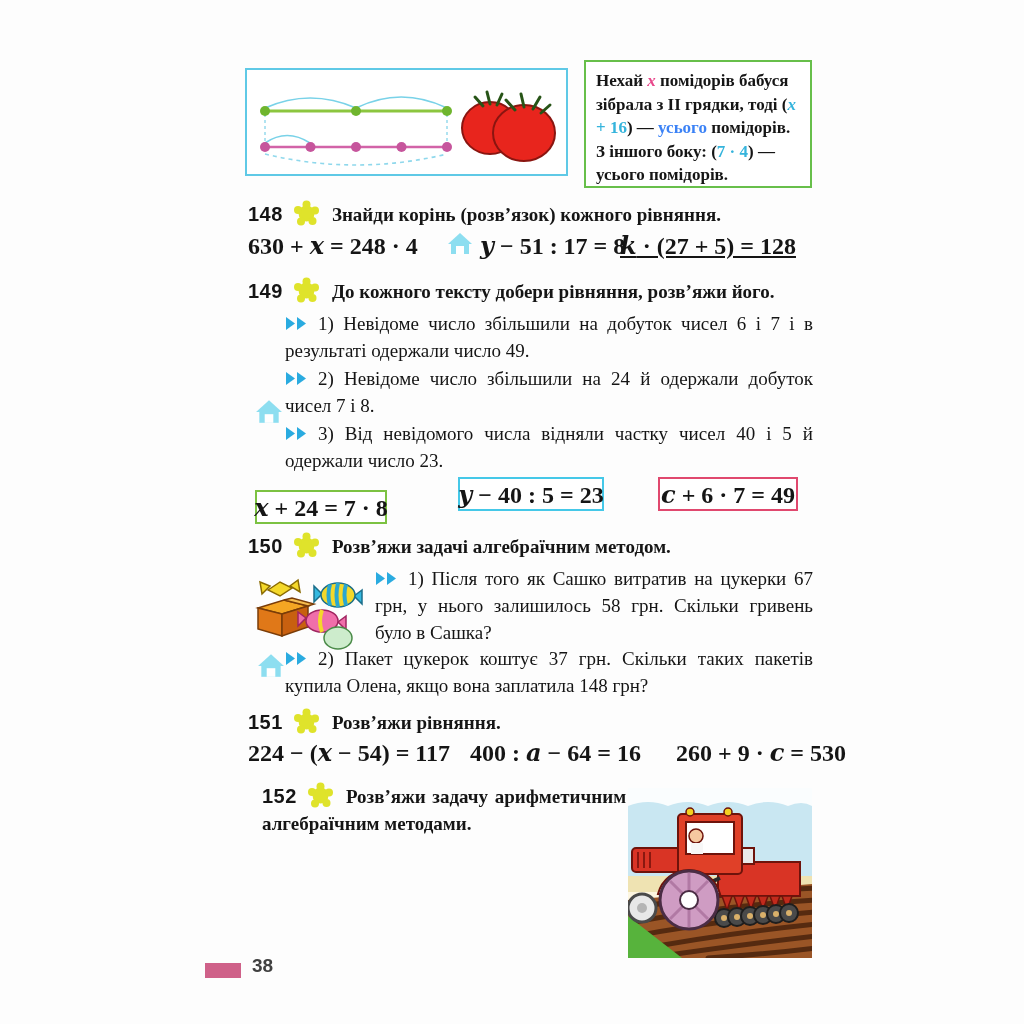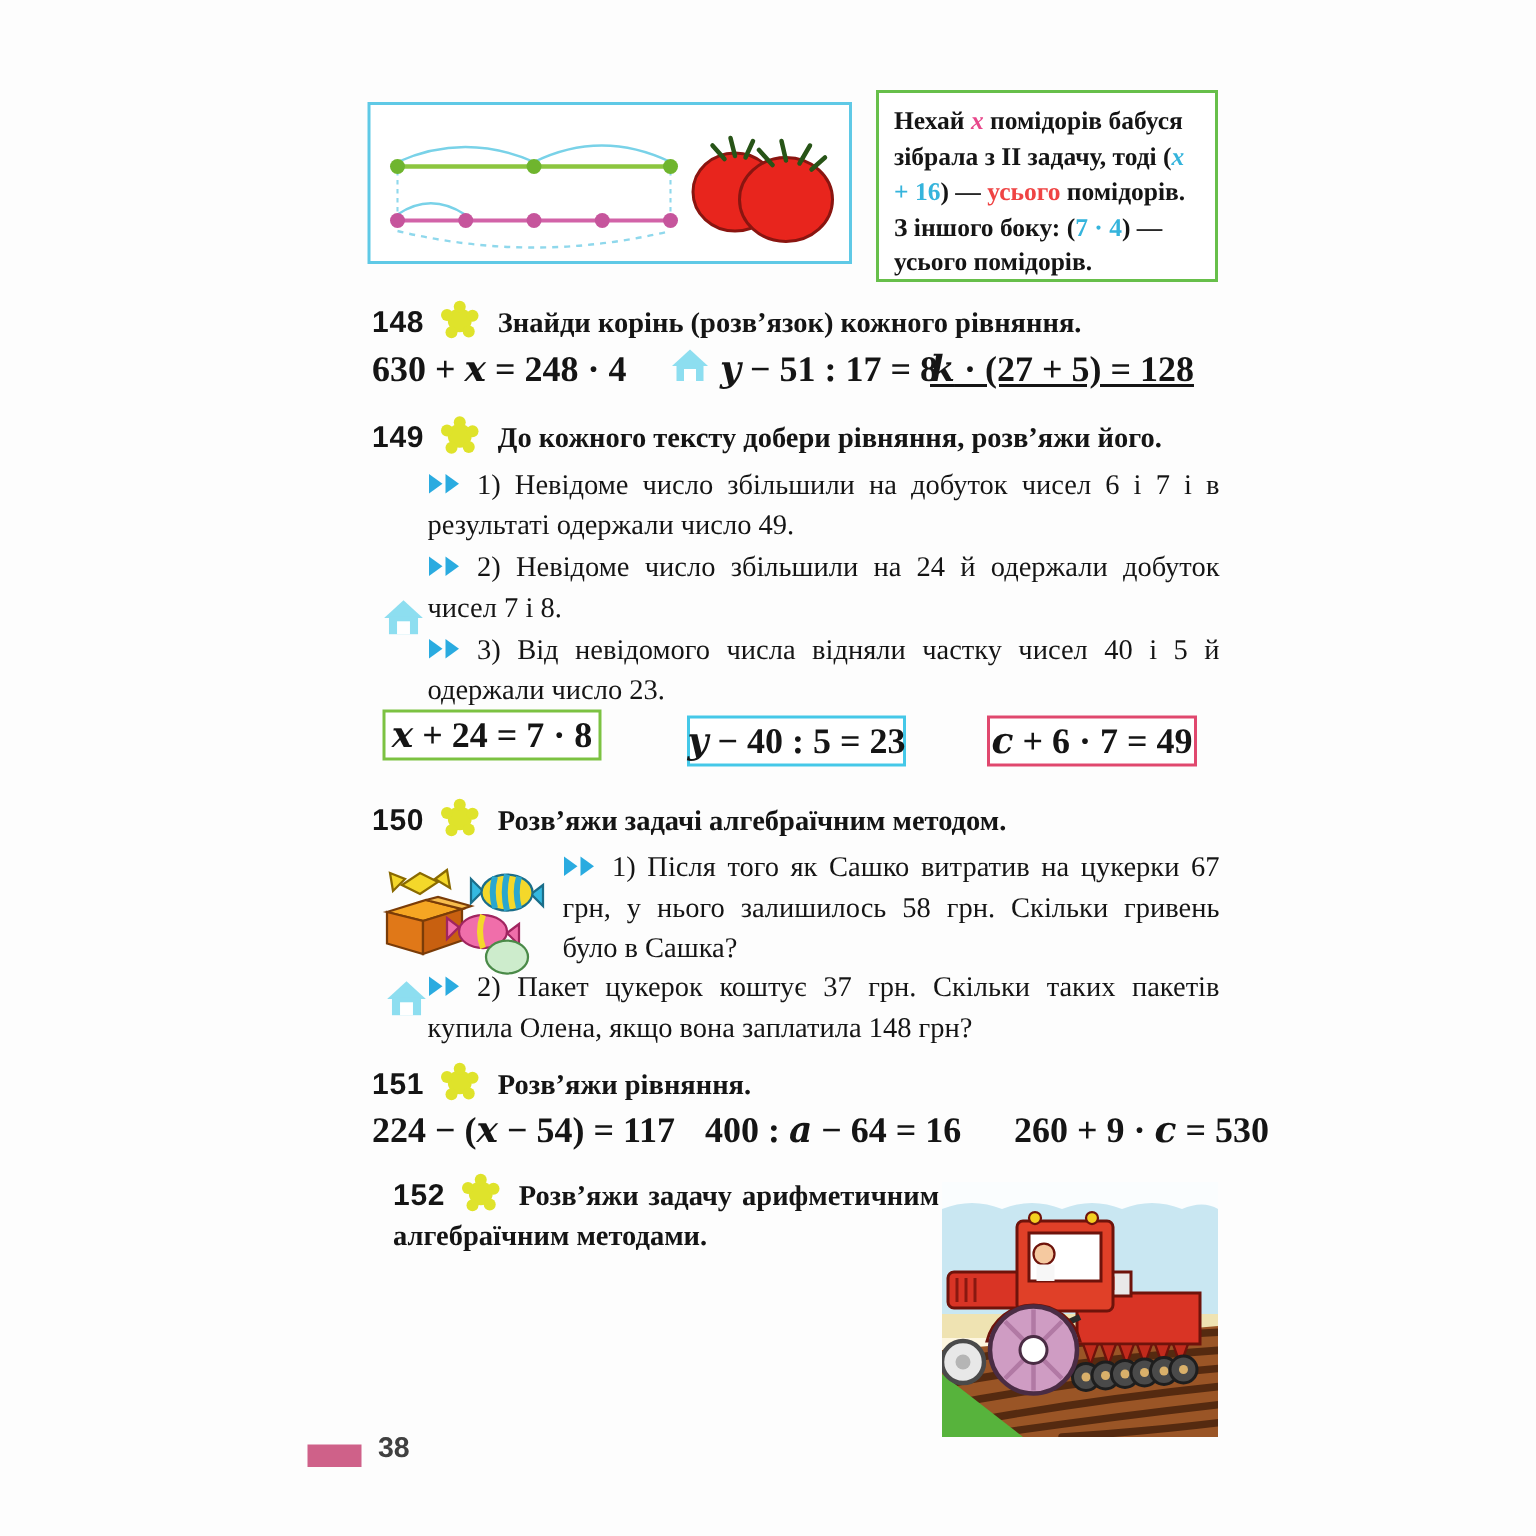--- a/index.html
+++ b/index.html
@@ -7,21 +7,21 @@
   body { font-family:"Liberation Serif", serif; color:#151515; position:relative; }
   .page { position:absolute; left:0; top:0; width:1024px; height:1024px; background:#fdfdfd; overflow:hidden; }
 
   
   .diagram-box { position:absolute; left:245px; top:68px; width:323px; height:108px;
     border:2px solid #5fc9e6; background:#fff; }
   .info-box { position:absolute; left:584px; top:60px; width:228px; height:128px;
     border:2px solid #67bf4a; background:#fff; padding:7px 9px 6px 10px;
     font-size:17px; font-weight:bold; line-height:23.5px; text-align:left; }
   .info-box .m-pink { color:#e8478b; font-style:italic; }
-  .info-box .t-pink { color:#ef4444; }
+  .info-box .t-pink { color:#3b82f6; }
   .info-box .m-cyan { color:#35b4dc; }
 
   
   .prob-header { position:absolute; font-size:19px; line-height:27px; font-weight:bold; }
   .prob-num { font-family:"Liberation Sans", sans-serif; font-weight:bold; font-size:20px;
     letter-spacing:0.5px; margin-right:10px; vertical-align:baseline; }
   .icon-puzzle { display:inline-block; vertical-align:-6px; margin-right:12px; }
   .body-par { position:absolute; font-size:19px; line-height:27px; font-weight:normal;
     text-align:justify; }
   .arrows { display:inline-block; vertical-align:-1px; margin-right:8px; }
@@ -84,21 +84,21 @@
           <line x1="277" y1="37" x2="274" y2="24"></line>
             <line x1="268" y1="40" x2="259" y2="30"></line>
             <line x1="286" y1="39" x2="293" y2="27"></line>
             <line x1="294" y1="43" x2="303" y2="35"></line>
         </g>
       </g>
     </svg>
   </div>
 
   <div class="info-box">
-    <span><span>Нехай </span><span class="m-pink">x</span><span> помідорів бабуся зібрала з II задачу, тоді (</span><span class="m-cyan"><i>x</i> + 16</span><span>) — </span><span class="t-pink">усього</span><span> помідорів. З іншого боку: (</span><span class="m-cyan">7 · 4</span><span>) — усього помідорів.</span></span>
+    <span><span>Нехай </span><span class="m-pink">x</span><span> помідорів бабуся зібрала з II грядки, тоді (</span><span class="m-cyan"><i>x</i> + 16</span><span>) — </span><span class="t-pink">усього</span><span> помідорів. З іншого боку: (</span><span class="m-cyan">7 · 4</span><span>) — усього помідорів.</span></span>
   </div>
 
   <div class="prob-header" style="left:248px; top:200px; width:564px;">
     <span class="prob-num">148</span><svg class="icon-puzzle" width="27" height="27" viewBox="0 0 27 27">
         <g fill="#dfe32b">
           <circle cx="13.5" cy="13.5" r="8"></circle>
           <circle cx="13.5" cy="4.5" r="4"></circle>
           <circle cx="22" cy="10.5" r="4"></circle>
           <circle cx="19.5" cy="21" r="4"></circle>
           <circle cx="8" cy="21.5" r="4"></circle>
@@ -149,21 +149,21 @@
         <rect x="9" y="15" width="8" height="8" fill="#ffffff"></rect>
       </svg>
   </div>
   <div class="body-par" style="left:285px; top:420px; width:528px;">
     <svg class="arrows" width="25" height="15" viewBox="0 0 25 15">
         <polygon points="1,1 10,7.5 1,14" fill="#2aabe0"></polygon>
         <polygon points="12,1 21,7.5 12,14" fill="#2aabe0"></polygon>
       </svg><span>3) Від невідомого числа відняли частку чисел 40 і 5 й одержали число 23.</span>
   </div>
 
-  <div class="eq-box green" style="left:255px; top:473px; width:146px;">
+  <div class="eq-box green" style="left:255px; top:490px; width:132px;">
       <span class="eq"><i>x</i> + 24 = 7 · 8</span>
     </div>
   <div class="eq-box cyan" style="left:458px; top:477px; width:146px;">
       <span class="eq"><i>y</i> − 40 : 5 = 23</span>
     </div>
   <div class="eq-box pink" style="left:658px; top:477px; width:140px;">
       <span class="eq"><i>c</i> + 6 · 7 = 49</span>
     </div>
 
   <div class="prob-header" style="left:248px; top:532px; width:564px;">

